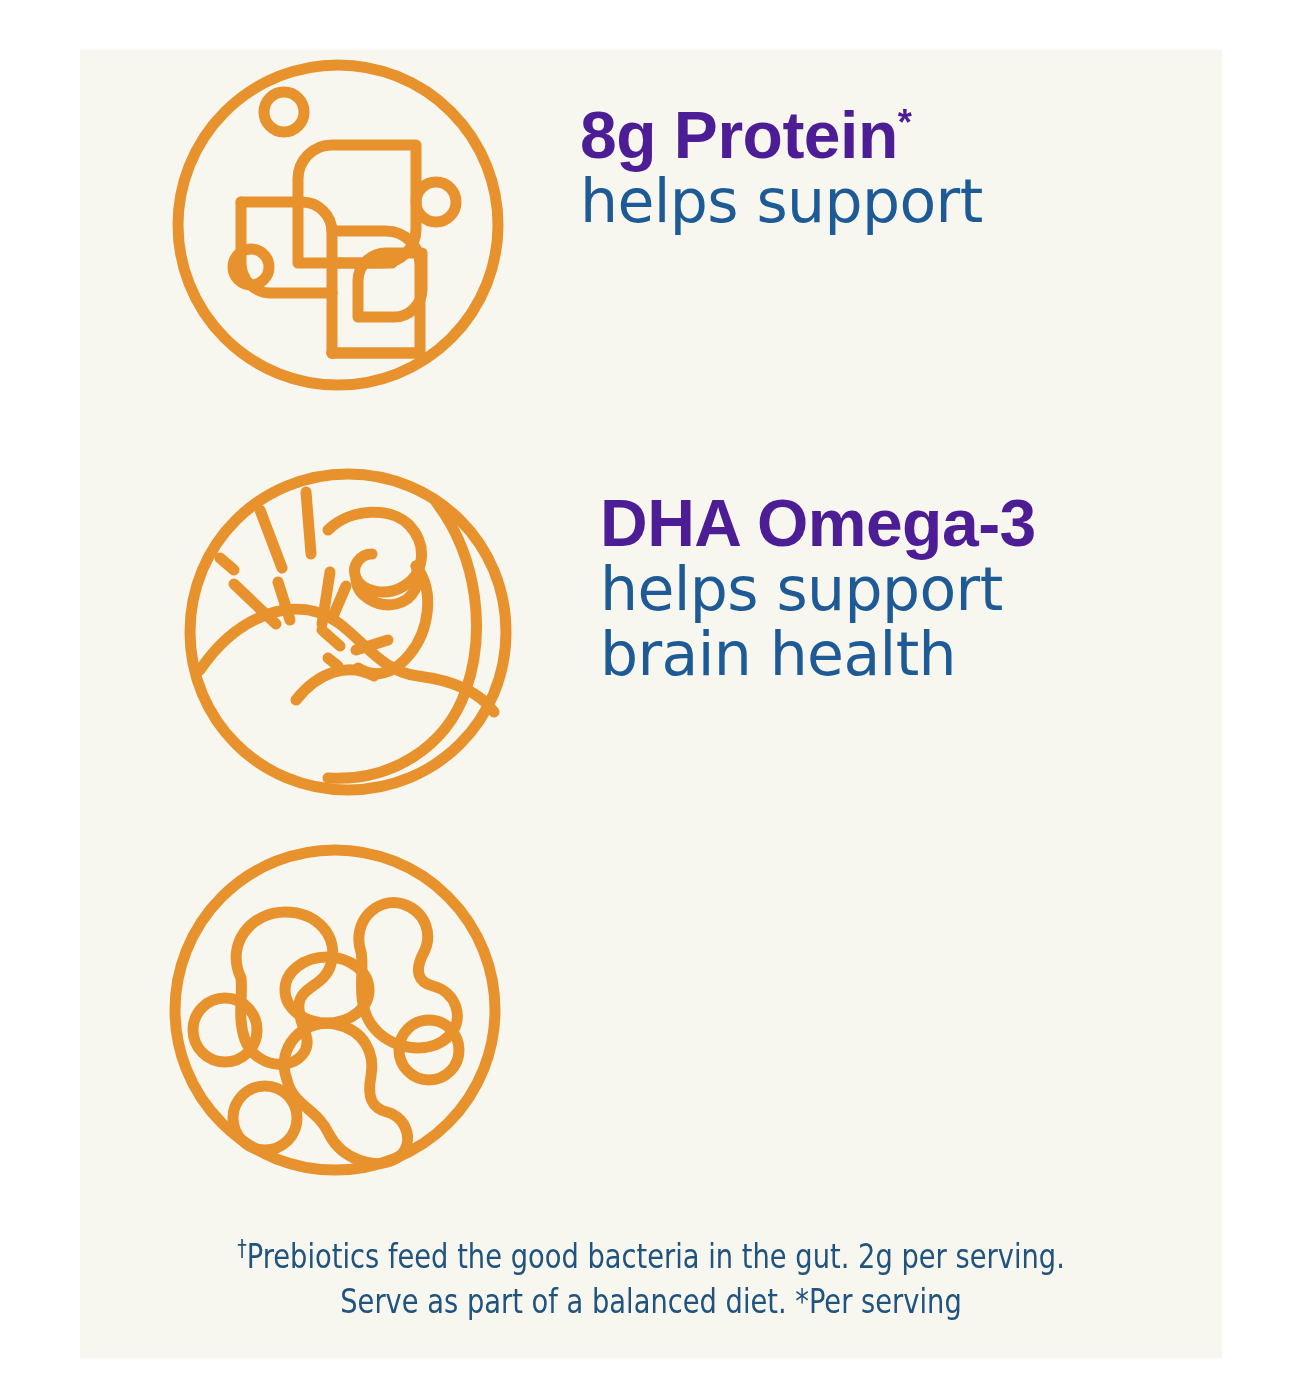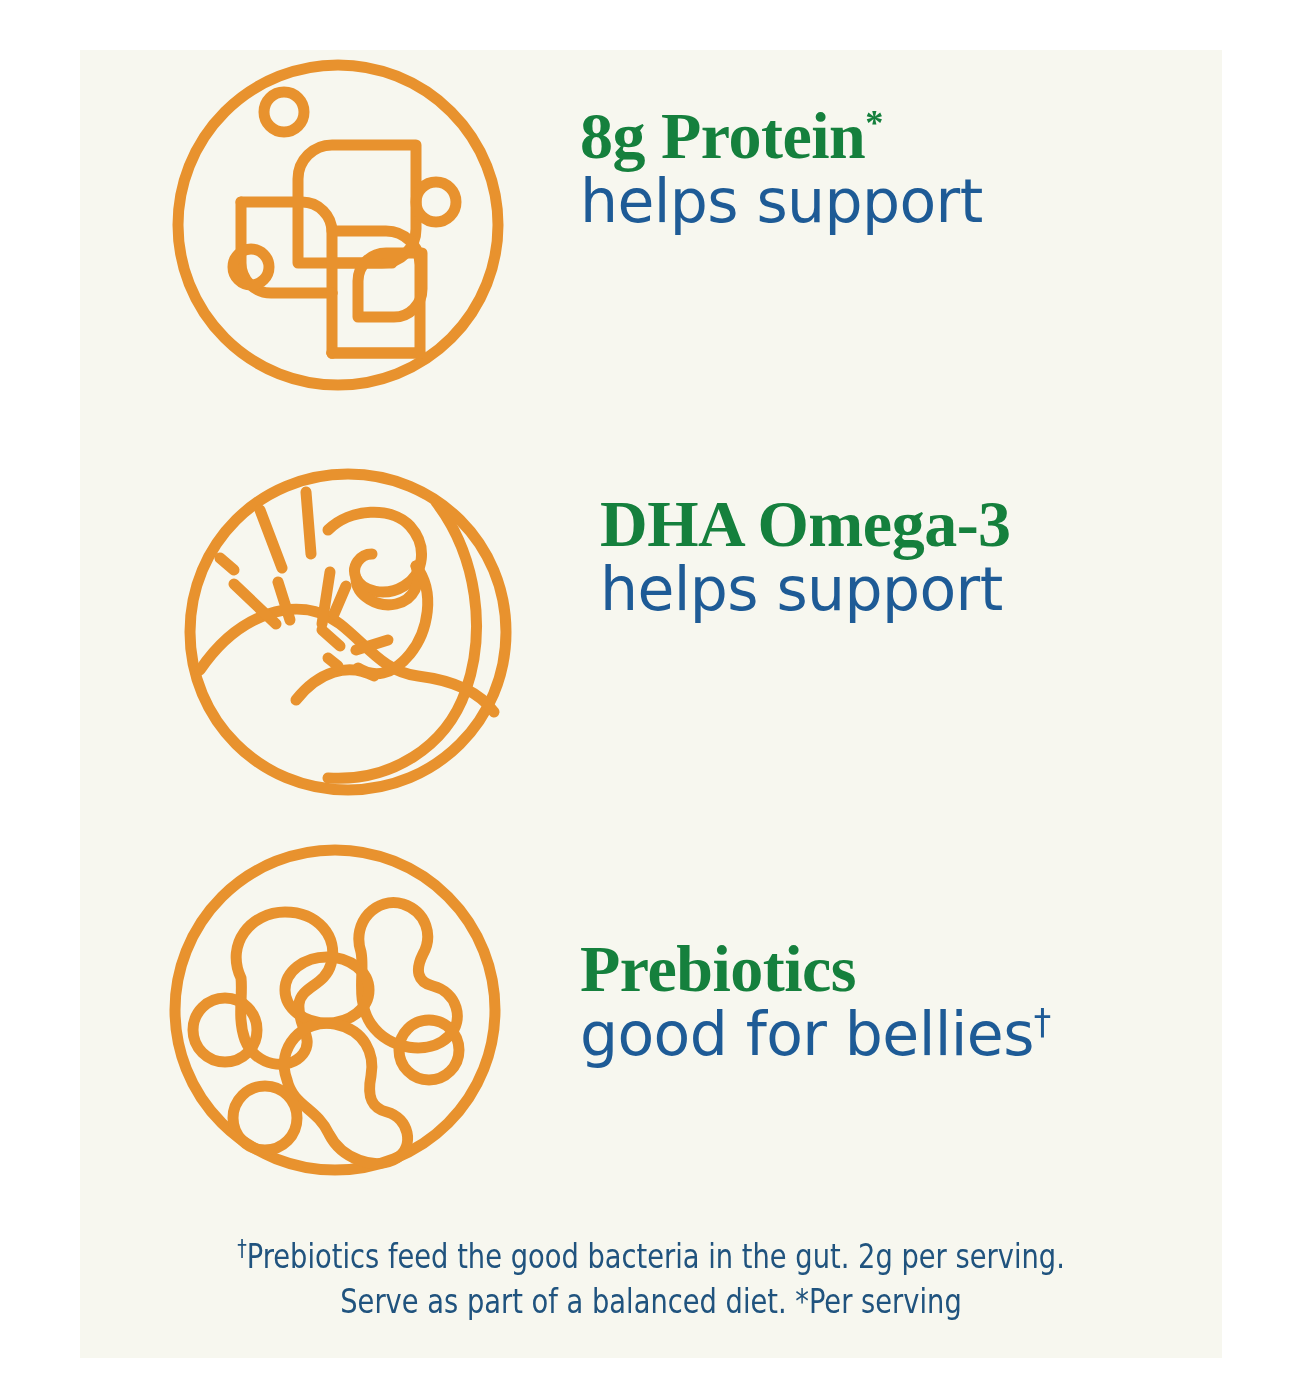--- a/index.html
+++ b/index.html
@@ -38,23 +38,23 @@
     height: 340px;
   }
   .icon-wrap svg { display: block; width: 100%; height: 100%; }
 
   .text-block {
     position: absolute;
     left: 500px;
   }
 
   .headline {
-    font-family: Liberation Serif, serif;
+    font-family: Liberation Sans, sans-serif;
     font-weight: 700;
-    color: #15803d;
+    color: #4c1d95;
     font-size: 66px;
     line-height: 1.02;
     letter-spacing: -0.5px;
     margin: 0;
     white-space: nowrap;
   }
   .headline .sup {
     font-size: 0.55em;
     vertical-align: super;
     line-height: 0;
@@ -153,20 +153,21 @@
         <path d="M168 124 l-12 28"></path>
         <path d="M144 168 l18 16"></path>
         <path d="M150 196 l10 8"></path>
         <path d="M178 188 l32 -10"></path>
       </svg>
     </div>
 
     <div class="text-block" style="top:40px;">
       <p class="headline">DHA Omega-3</p>
       <p class="subline">helps support</p>
+      <p class="subline">brain health</p>
     </div>
   </div>
 
   <div class="benefit-row" style="top:790px;height:380px;">
 
     <div class="icon-wrap" style="left:85px; top:0px;">
       <svg viewBox="0 0 340 340" fill="none" stroke="#e8922e" stroke-width="11" stroke-linecap="round" stroke-linejoin="round">
         <circle cx="170" cy="170" r="160"></circle>
 
         <path d="M76 138 C60 104 86 72 120 72 C152 72 174 96 166 124 C160 146 136 146 134 164
@@ -179,24 +180,20 @@
 
         <path d="M122 240 C110 208 138 178 170 184 C200 190 210 214 206 236 C202 256 206 268 222 272
                  C244 278 250 306 232 318 C210 332 176 318 164 294 C152 268 128 266 122 240 Z"></path>
 
         <circle cx="60" cy="190" r="32"></circle>
         <circle cx="264" cy="210" r="30"></circle>
         <circle cx="100" cy="278" r="32"></circle>
       </svg>
     </div>
 
-    <div class="text-block" style="top:95px;">
-      <p class="headline">Prebiotics</p>
-      <p class="subline"><span>good for bellies</span><span class="sup">†</span></p>
-    </div>
   </div>
 
   <div id="footnote">
     <div><span class="sup">†</span><span>Prebiotics feed the good bacteria in the gut. 2g per serving.</span></div>
     <div>Serve as part of a balanced diet.  *Per serving</div>
   </div>
 
 </div>
 
 </body></html>

